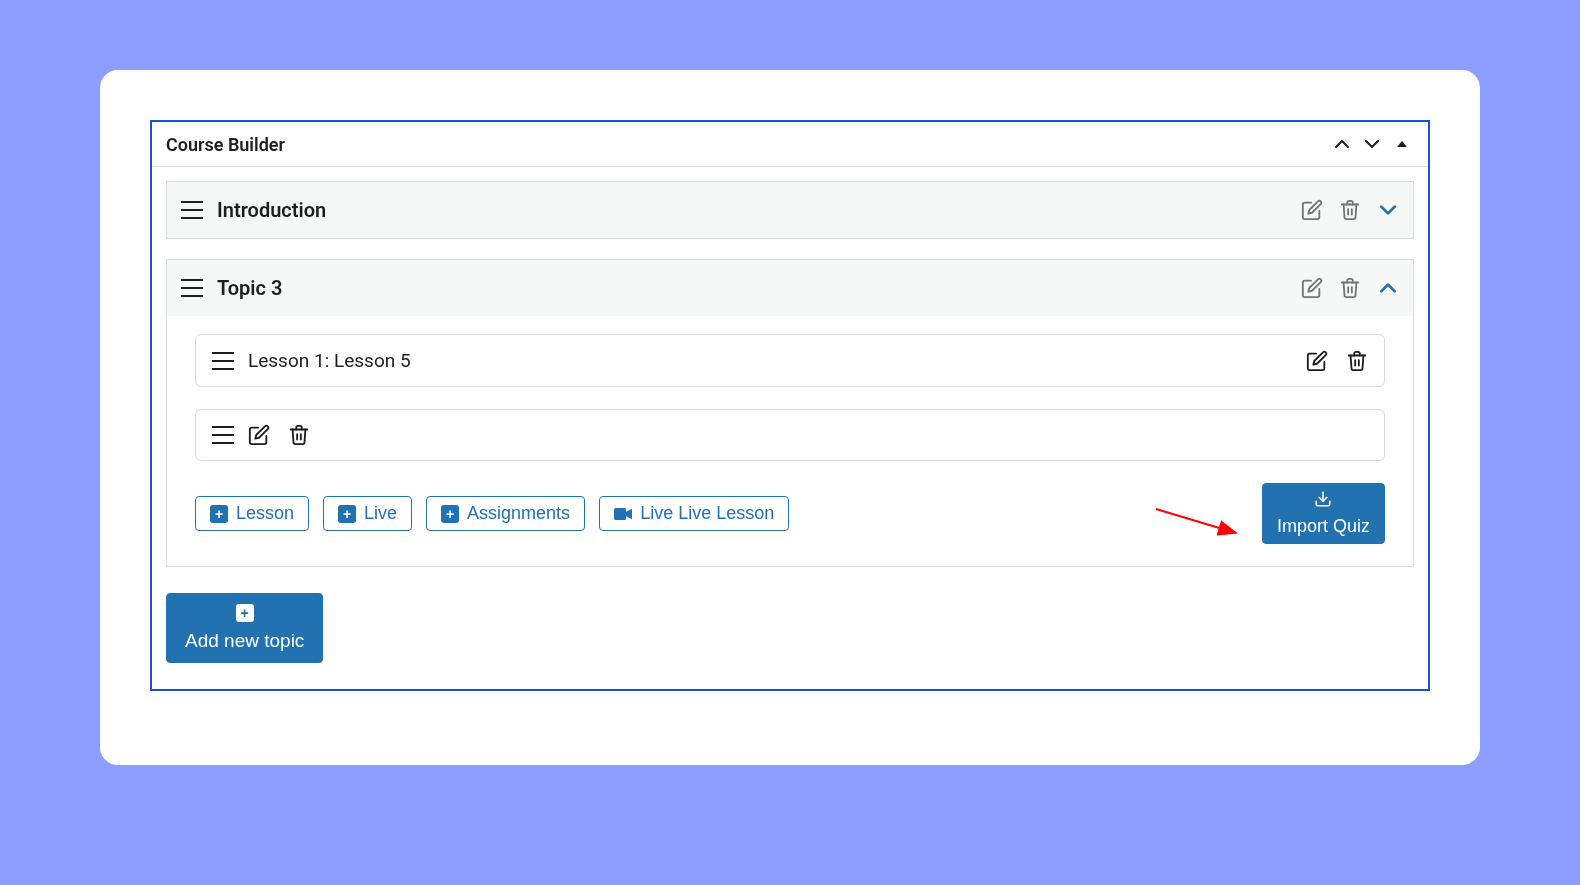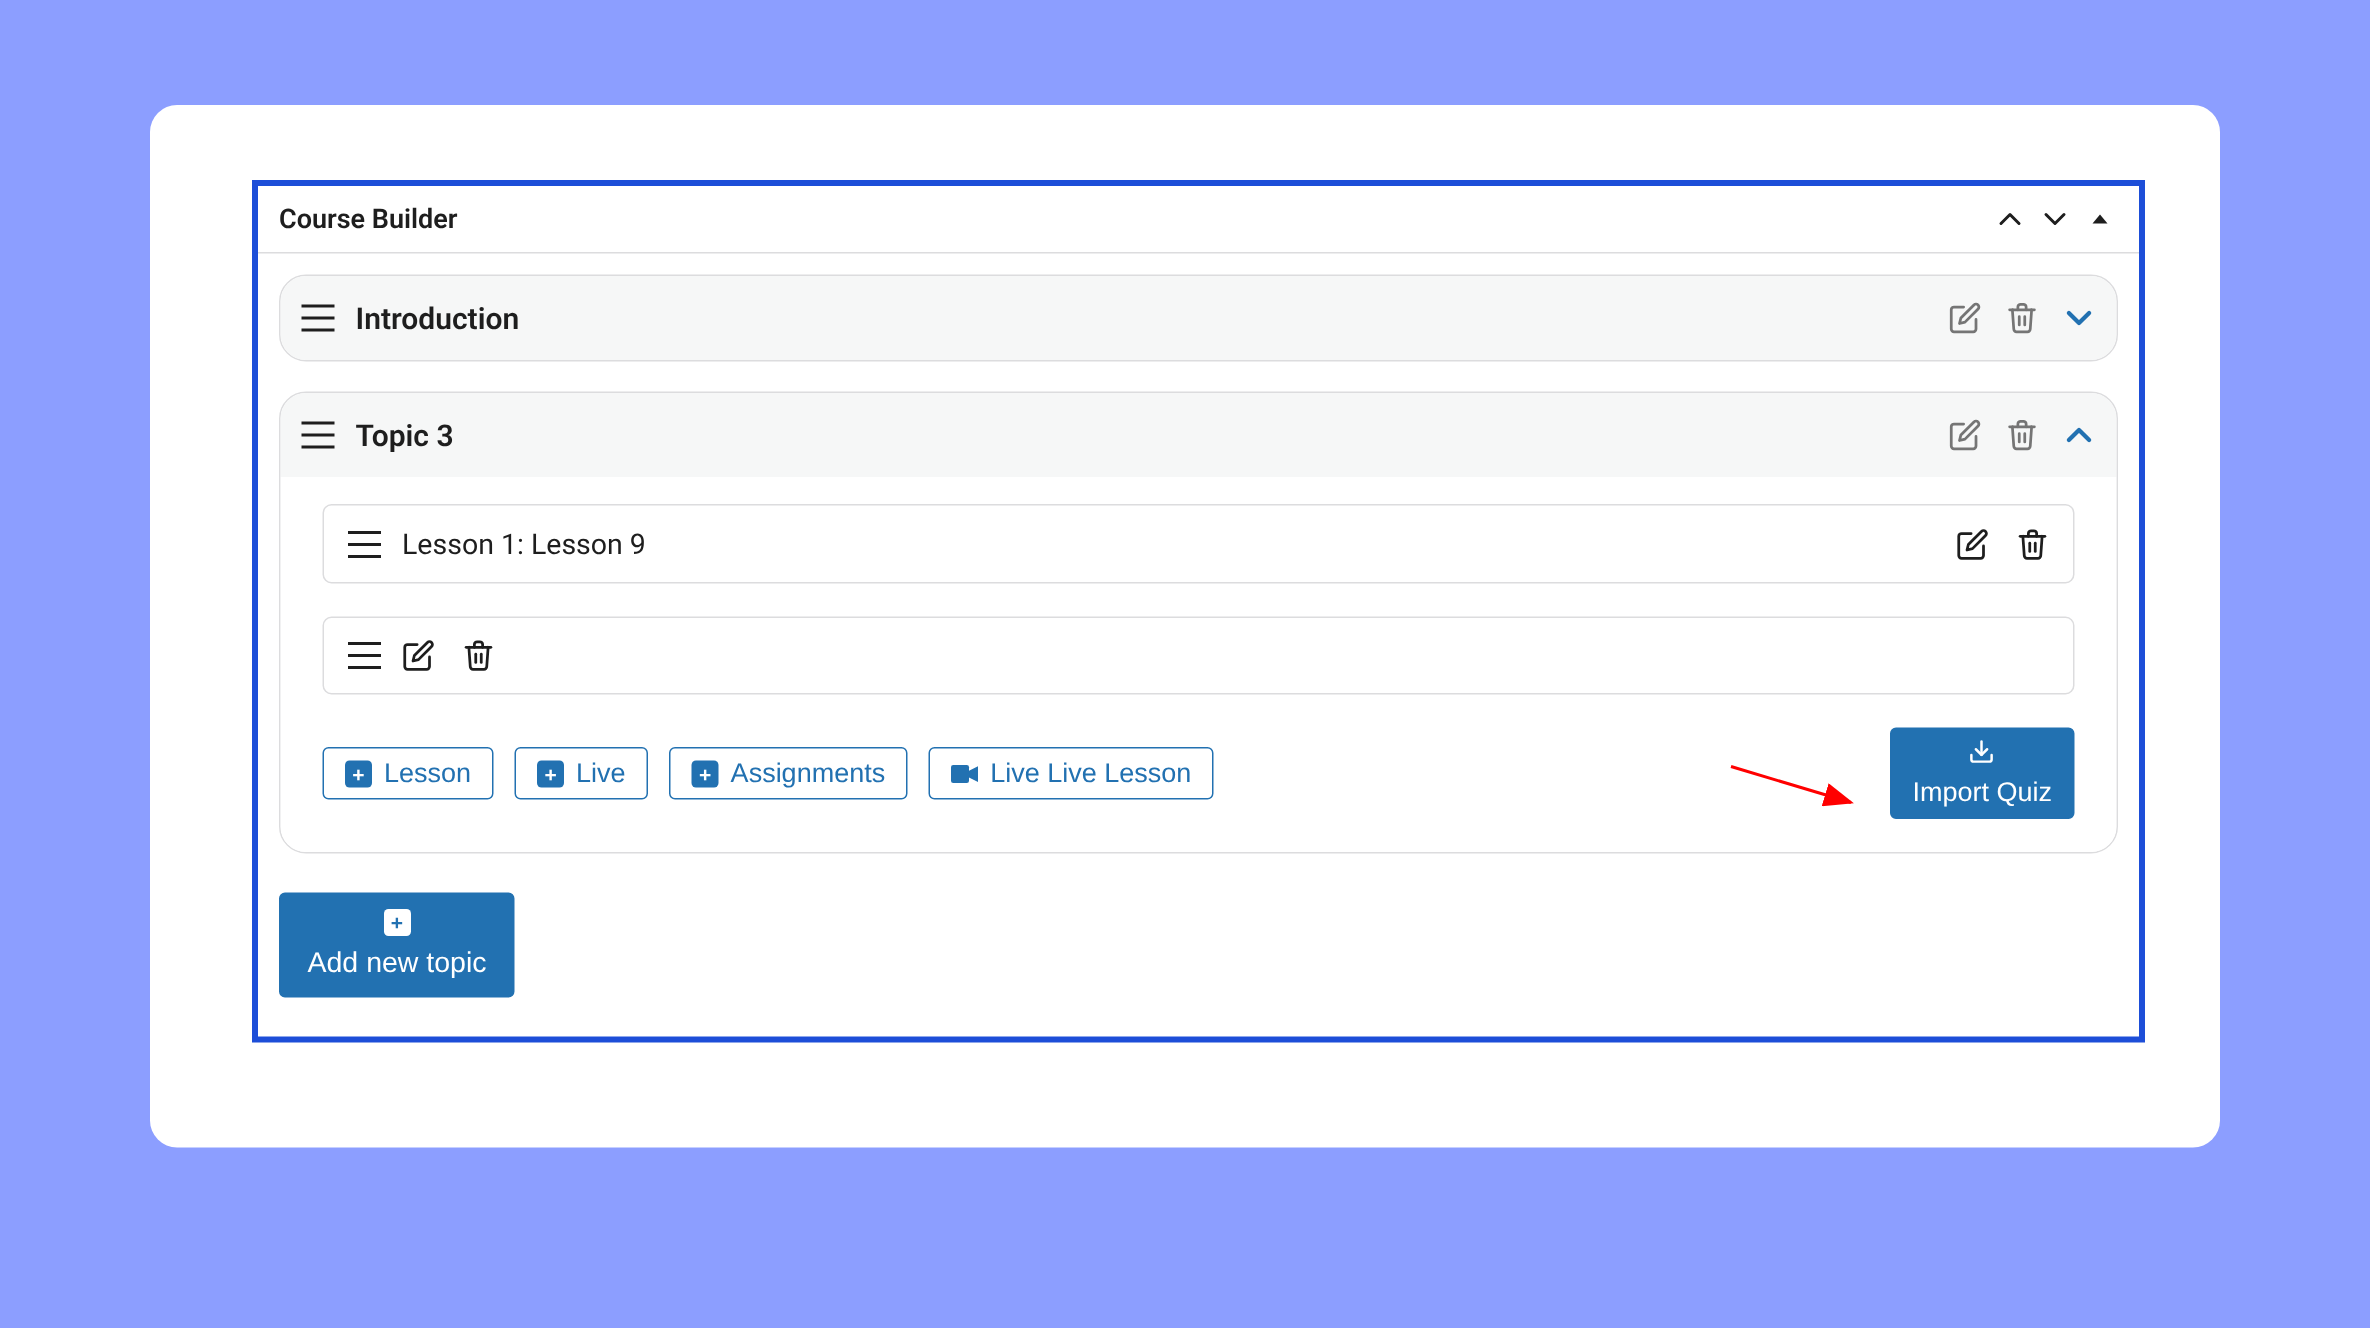--- a/index.html
+++ b/index.html
@@ -10,23 +10,22 @@
       height: 885px;
       padding: 70px 100px 120px 100px;
     }
     .card {
       background: #fff;
       border-radius: 18px;
       padding: 50px;
       height: 100%;
     }
     .panel {
-      border: 4px solid #1d4ed8;
-      background: #fff;
-      margin-left: 18px;
+      border: 2px solid #1d4ed8;
+      background: #fff;
     }
     .panel-header {
       display: flex;
       align-items: center;
       justify-content: space-between;
       padding: 10px 14px;
       border-bottom: 1px solid #dcdcde;
     }
     .panel-title {
       font-size: 18px;
@@ -41,21 +40,21 @@
       align-items: center;
       justify-content: center;
       color: #1e1e1e;
       cursor: pointer;
     }
 
     .panel-body { padding: 14px; }
 
     .topic {
       border: 1px solid #dcdcde;
-      border-radius: 18px;
+      border-radius: 0;
       background: #fff;
       margin-bottom: 20px;
       overflow: hidden;
     }
     .topic-header {
       background: #f6f7f7;
       display: flex;
       align-items: center;
       padding: 16px 14px;
       gap: 14px;
@@ -262,21 +261,21 @@
         </div>
 
         <div class="topic-body">
 
           <div class="lesson">
             <div class="drag-icon">
                 <span></span>
                 <span></span>
                 <span></span>
               </div>
-            <div class="label">Lesson 1: Lesson 9</div>
+            <div class="label">Lesson 1: Lesson 5</div>
             <div class="row-actions">
               <div class="icon">
                 <svg viewBox="0 0 24 24" width="22" height="22" fill="none" stroke="currentColor" stroke-width="2" stroke-linecap="round" stroke-linejoin="round">
                     <path d="M11 4H4a2 2 0 0 0-2 2v14a2 2 0 0 0 2 2h14a2 2 0 0 0 2-2v-7"></path>
                     <path d="M18.5 2.5a2.12 2.12 0 0 1 3 3L12 15l-4 1 1-4 9.5-9.5z"></path>
                   </svg>
               </div>
               <div class="icon">
                 <svg viewBox="0 0 24 24" width="22" height="22" fill="none" stroke="currentColor" stroke-width="2" stroke-linecap="round" stroke-linejoin="round">
                     <polyline points="3 6 5 6 21 6"></polyline>

